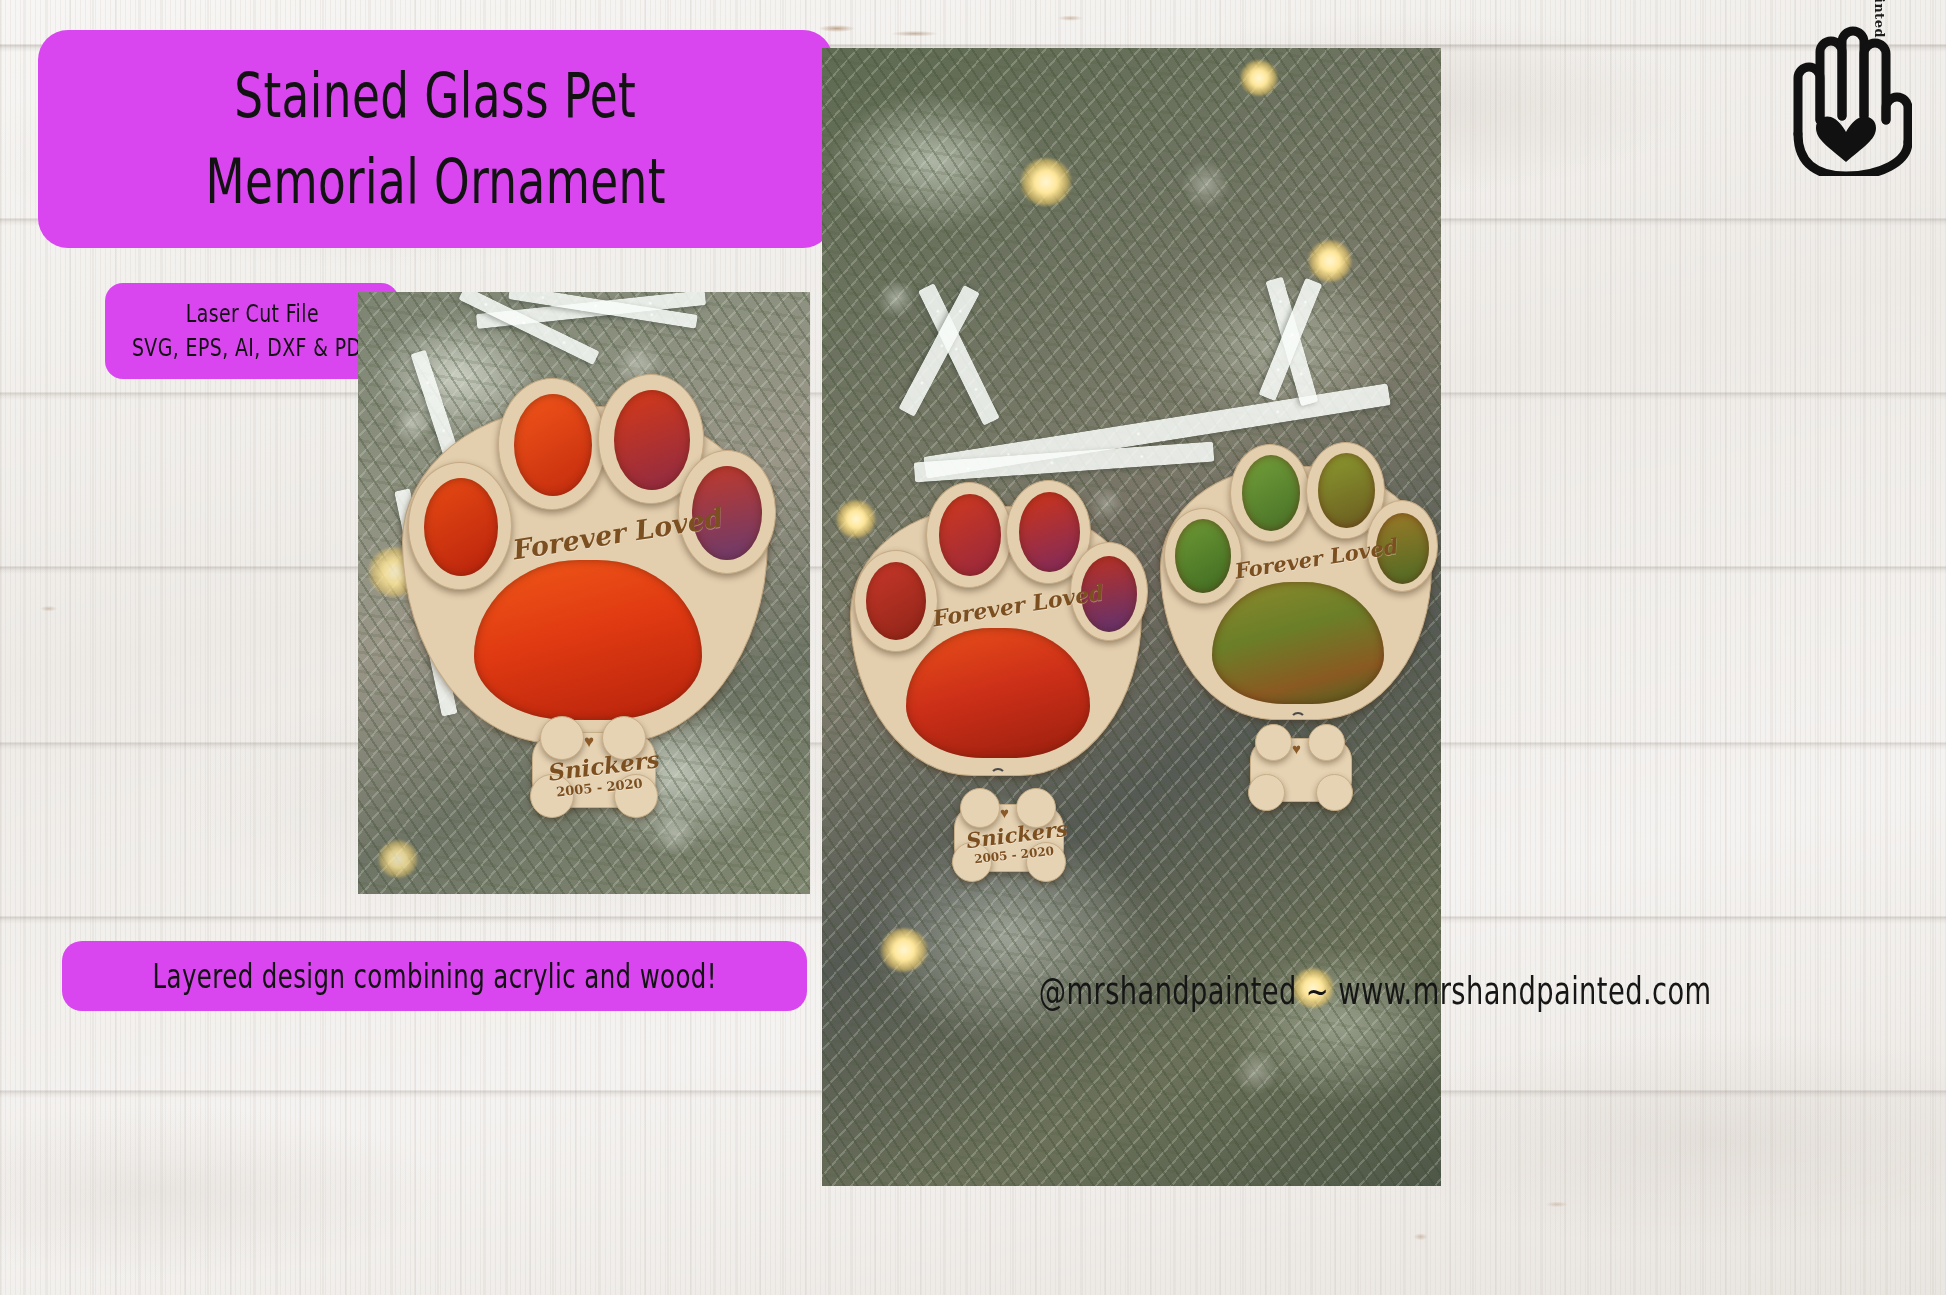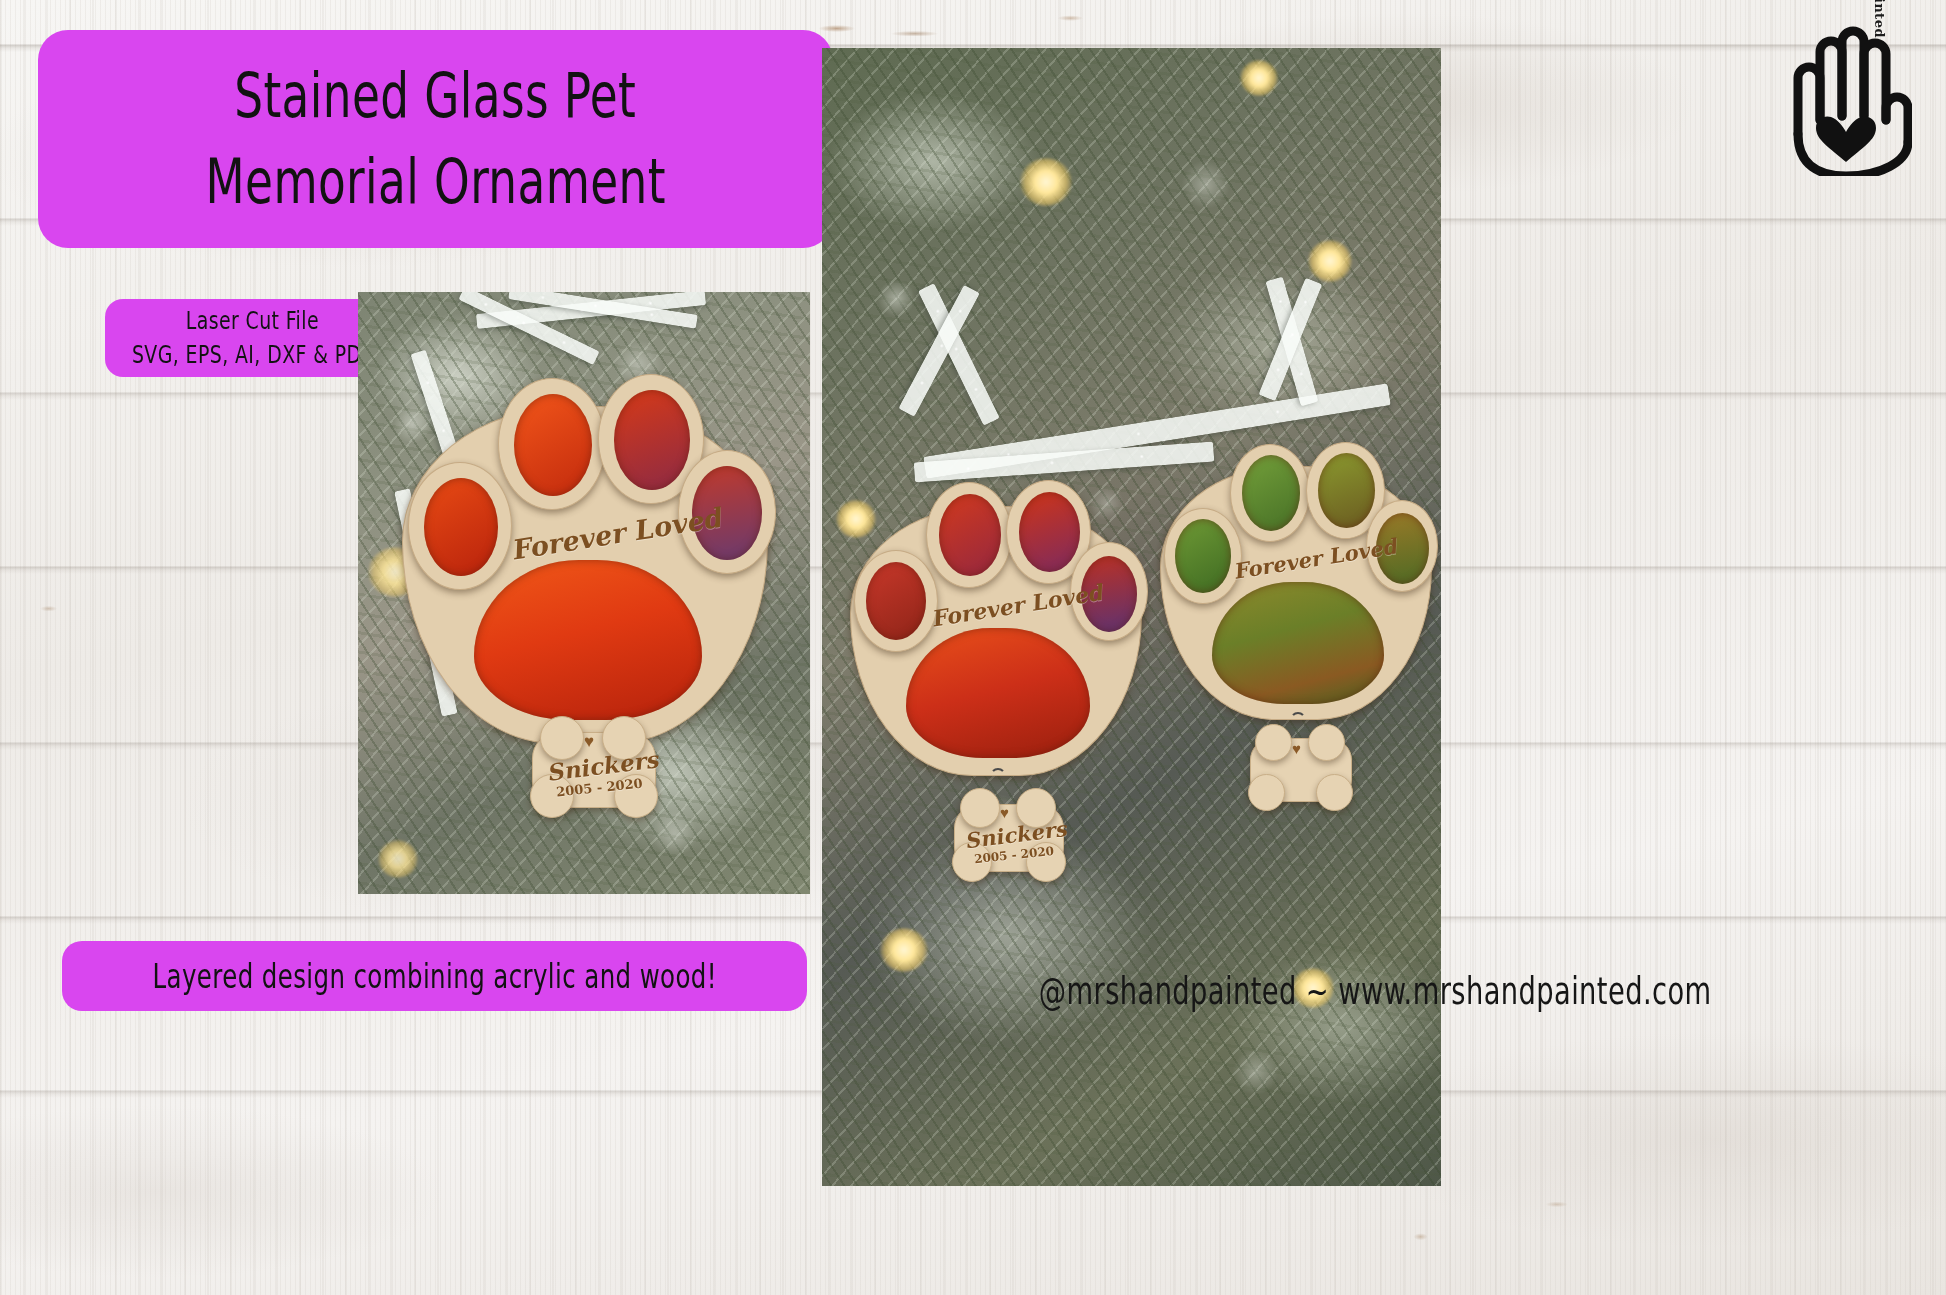--- a/index.html
+++ b/index.html
@@ -74,21 +74,21 @@
     letter-spacing: .5px;
     white-space: nowrap;
   }
 
   #title-panel { left: 38px; top: 30px; width: 795px; height: 218px; border-radius: 30px; }
   #title-panel .t {
     font-size: 63px; line-height: 1.36; font-weight: 400;
     transform: scaleX(.80); transform-origin: center;
   }
 
-  #format-panel { left: 105px; top: 283px; width: 294px; height: 78px; border-radius: 18px; margin-top: 16px; }
+  #format-panel { left: 105px; top: 283px; width: 294px; height: 96px; border-radius: 18px; }
   #format-panel .t {
     font-size: 25px; line-height: 1.38; font-weight: 400;
     transform: scaleX(.84); transform-origin: center;
   }
 
   #caption-panel { left: 62px; top: 941px; width: 745px; height: 70px; border-radius: 20px; }
   #caption-panel .t {
     font-size: 34px; font-weight: 400;
     transform: scaleX(.80); transform-origin: center;
   }

